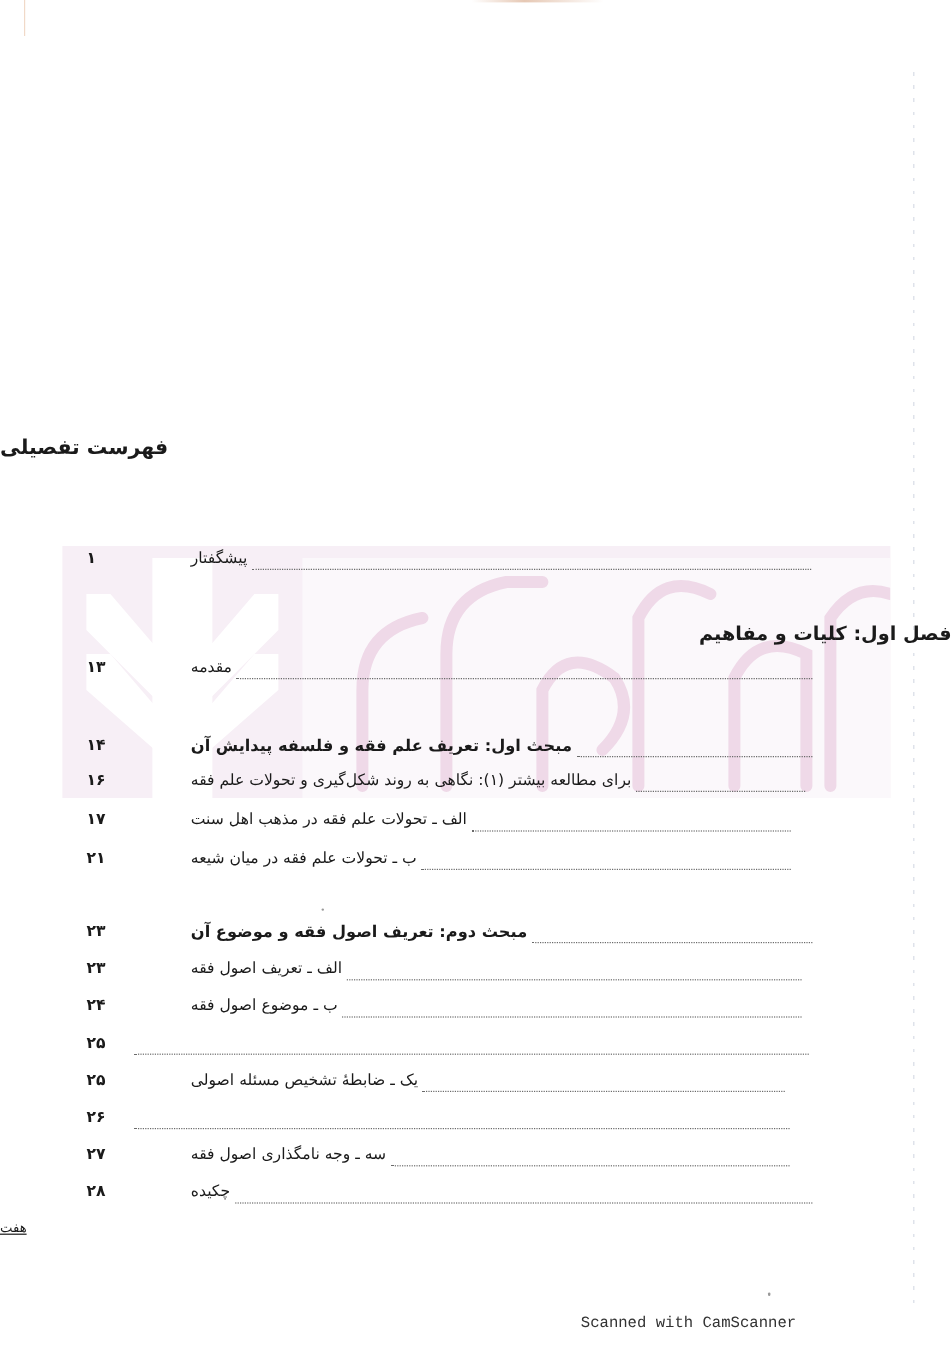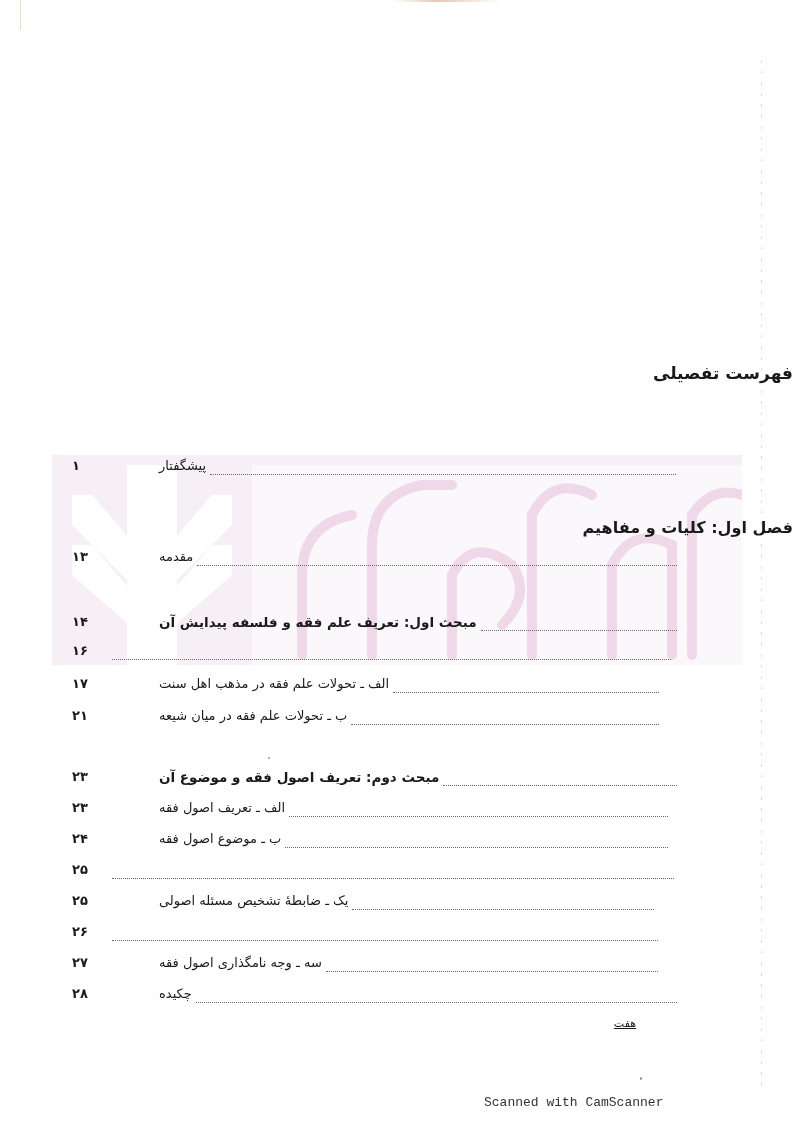--- a/index.html
+++ b/index.html
@@ -39,21 +39,21 @@
       background: #f7eff6;
       z-index: 0;
       overflow: hidden;
     }
     .watermark svg { position: absolute; left: 0; top: 0; }
 
     
     .page-title {
       position: absolute;
       top: 363px; left: 0; width: 793px;
-      text-align: right;
+      text-align: left;
       font-size: 17px;
       font-weight: bold;
       direction: rtl;
       z-index: 2;
     }
 
     
     .toc {
       position: absolute;
       left: 0; top: 0; width: 793px;
@@ -97,21 +97,21 @@
       top: 518px; left: 0; width: 793px;
       font-size: 16px;
       font-weight: bold;
       direction: rtl;
       z-index: 2;
     }
 
     .page-footer {
       position: absolute;
       top: 1017px; left: 0; width: 636px;
-      text-align: right;
+      text-align: left;
       font-size: 11px;
       direction: rtl;
       z-index: 2;
       text-decoration: underline;
     }
     .scanner-credit {
       position: absolute;
       top: 1095px; left: 484px;
       font-family: Liberation Mono, monospace;
       font-size: 13px;
@@ -170,20 +170,21 @@
     <span class="page-num">۱۳</span>
   </div>
 
   <div class="toc-row bold" style="top:614px; width:571px;">
     <span class="entry-text">مبحث اول: تعریف علم فقه و فلسفه پیدایش آن</span>
     <span class="leader"></span>
     <span class="page-num">۱۴</span>
   </div>
 
   <div class="toc-row" style="top:643px; width:565px;">
+    <span class="entry-text">برای مطالعه بیشتر (۱): نگاهی به روند شکل‌گیری و تحولات علم فقه</span>
     <span class="leader"></span>
     <span class="page-num">۱۶</span>
   </div>
 
   <div class="toc-row" style="top:676px; width:553px;">
     <span class="entry-text">الف ـ تحولات علم فقه در مذهب اهل سنت</span>
     <span class="leader"></span>
     <span class="page-num">۱۷</span>
   </div>
 

